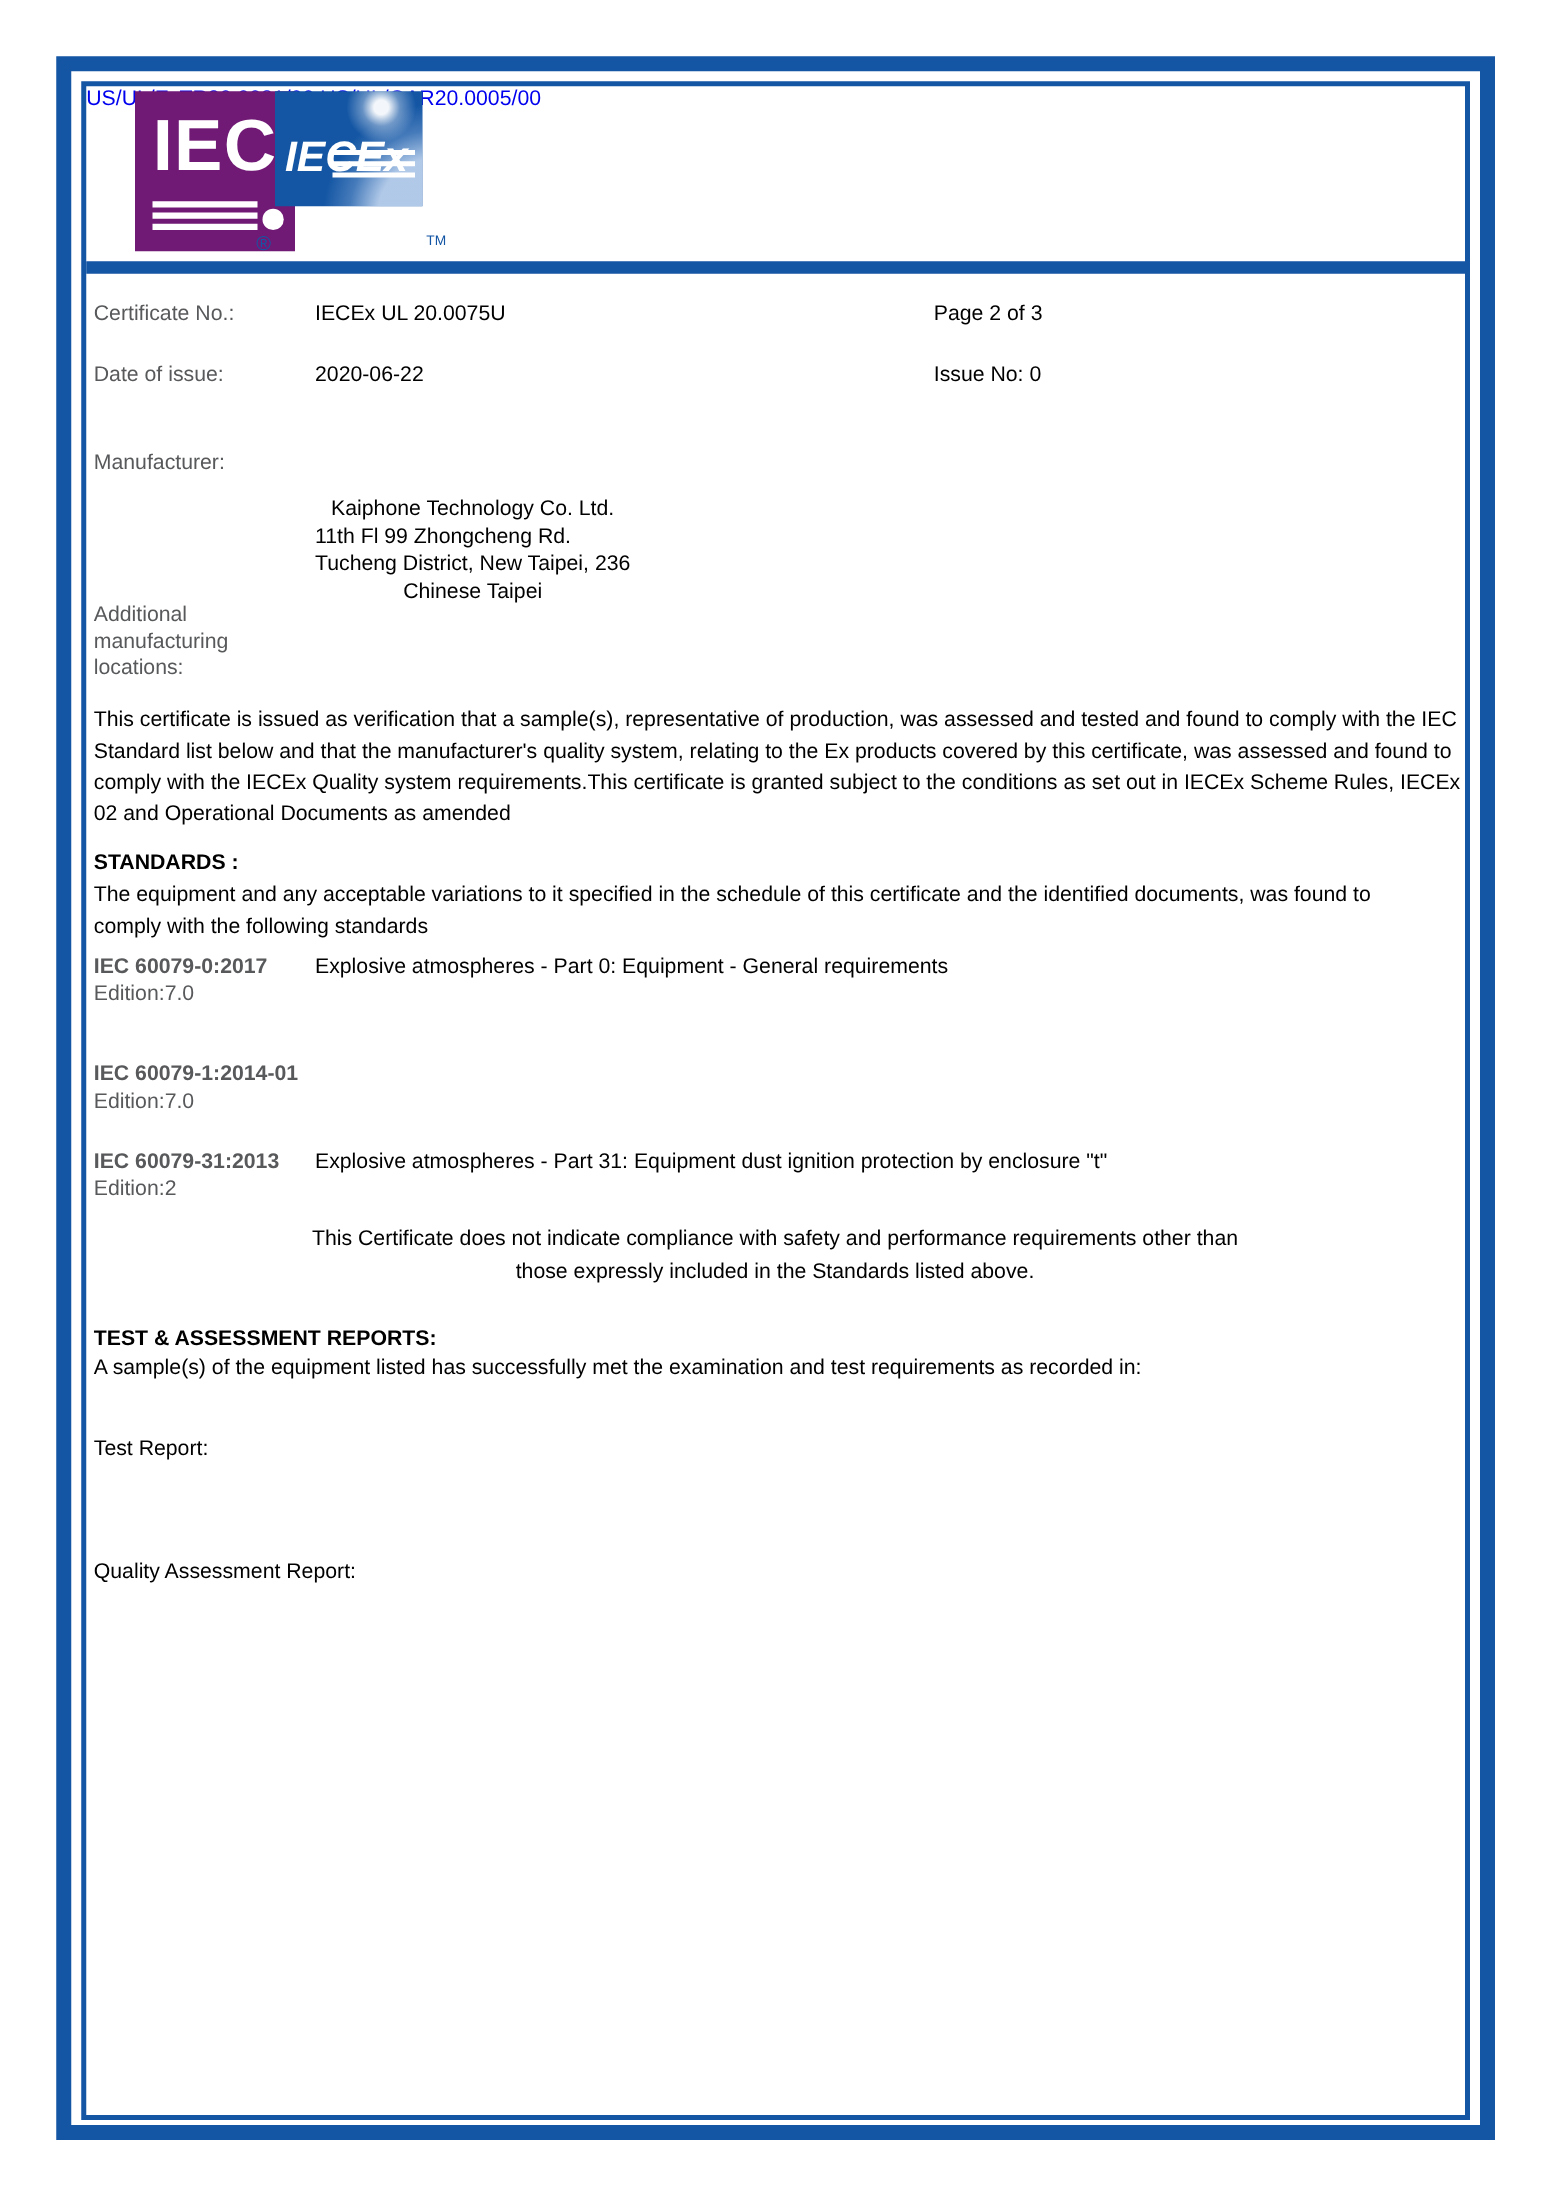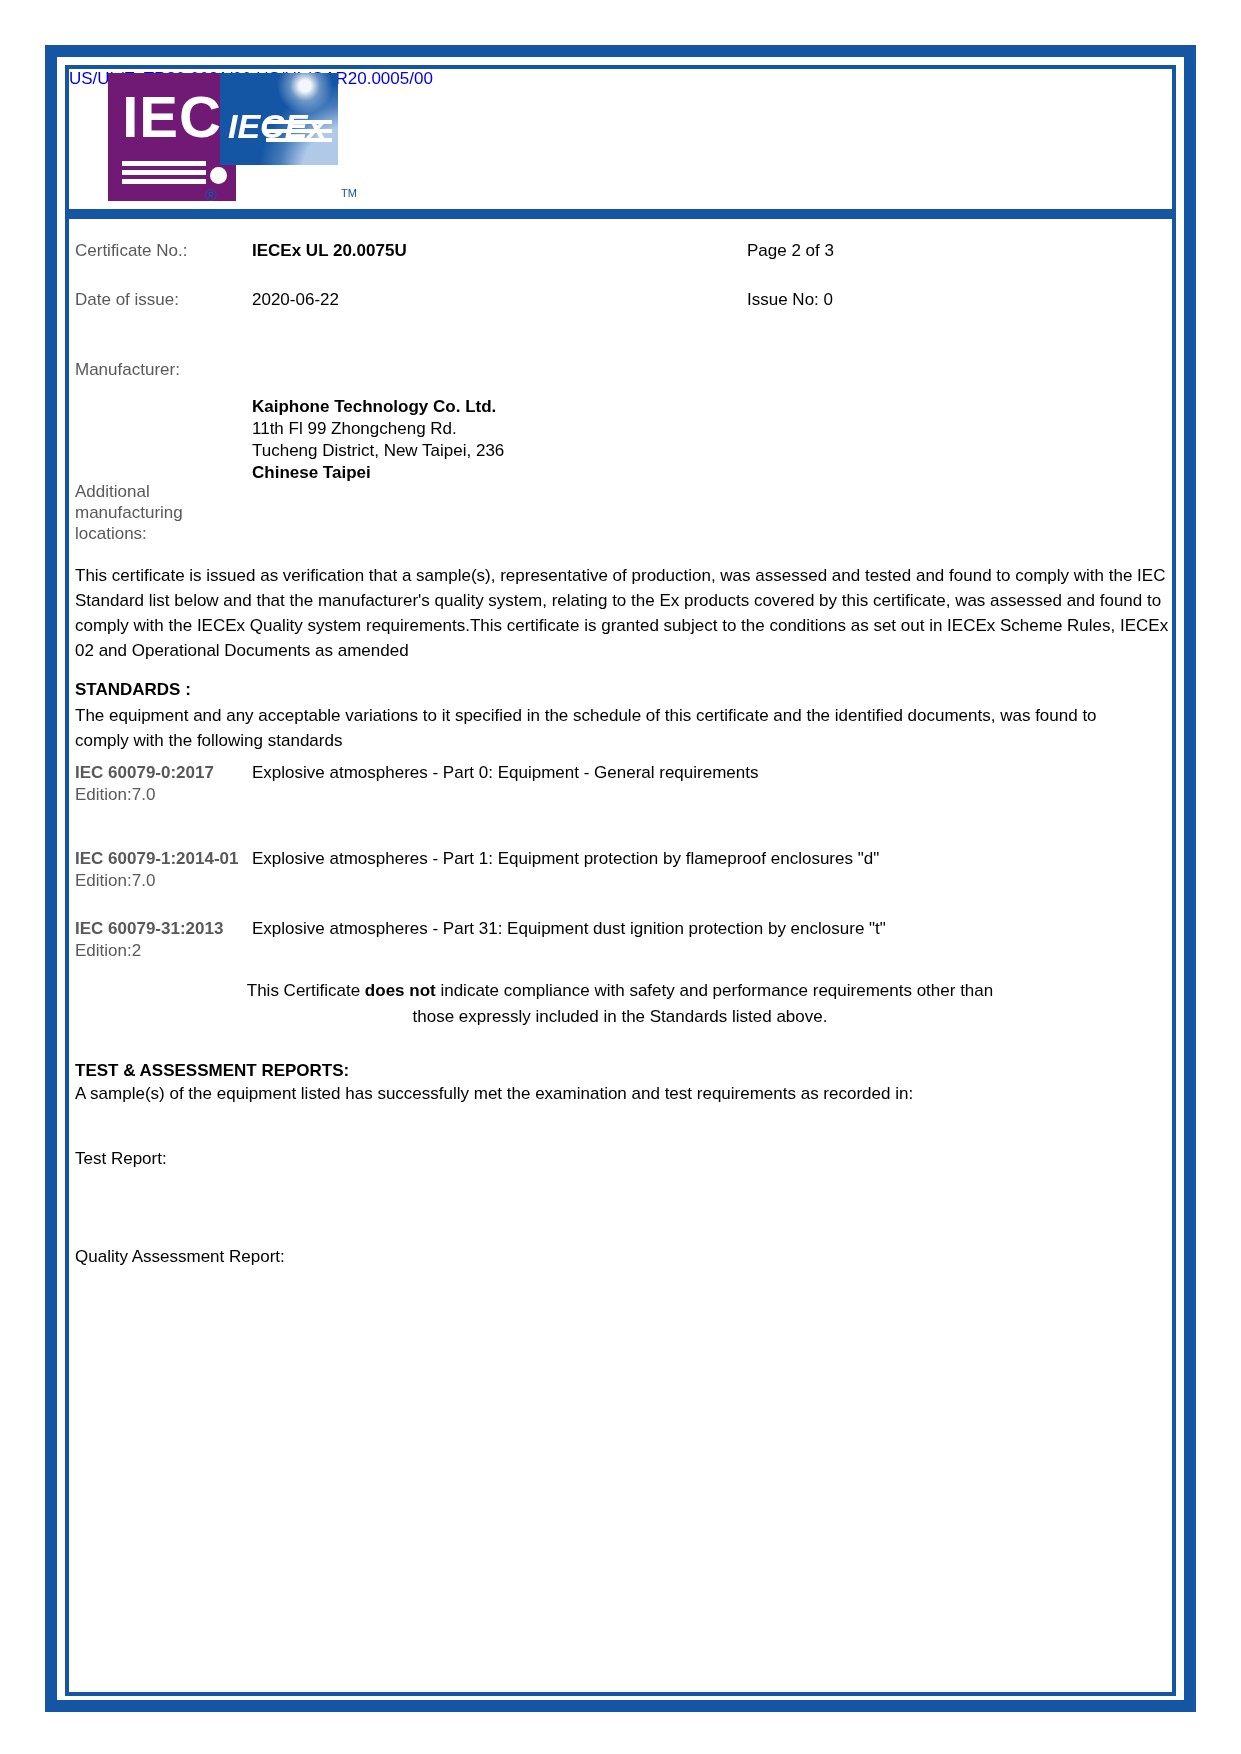--- a/index.html
+++ b/index.html
@@ -33,21 +33,21 @@
   .tm-mark{left:272px;top:118px;color:#1456A4;font-size:11px;}
 
   .doc-title{left:271px;top:12px;width:850px;text-align:center;color:#1B4E9B;
         font-size:41px;font-weight:bold;line-height:51px;}
   .header-rule{left:0;top:140px;width:1103px;height:10px;background:#1456A4;}
 
   
   .lbl{color:#58595B;}
   .c1{left:6px;}  .c2{left:183px;}  .c3{left:678px;}
   .y-cert{top:172px;} .y-date{top:221px;}
-  .bold{font-weight:bold;}
+  .bold{font-weight:normal;text-align:center;}
 
   .manu-label{left:6px;top:291px;}
   .manu-block{left:183px;top:291px;line-height:22px;margin-top:36px;}
   .addl-label{left:6px;top:412px;width:130px;line-height:21px;}
 
   .declaration{left:6px;top:494px;width:1094px;line-height:25px;}
 
   .standards-heading{left:6px;top:611px;font-weight:bold;}
   .standards-intro{left:6px;top:634px;width:1062px;line-height:25px;}
 
@@ -129,21 +129,20 @@
     <div class="standards-intro">The equipment and any acceptable variations to it specified in the schedule of this certificate and the identified documents, was found to comply with the following standards</div>
 
     <div class="std-row std-1">
       <div class="code">IEC 60079-0:2017</div>
       <div class="edition">Edition:7.0</div>
       <div class="desc">Explosive atmospheres - Part 0: Equipment - General requirements</div>
     </div>
     <div class="std-row std-2">
       <div class="code">IEC 60079-1:2014-01</div>
       <div class="edition">Edition:7.0</div>
-      <div class="desc">Explosive atmospheres - Part 1: Equipment protection by flameproof enclosures "d"</div>
     </div>
     <div class="std-row std-3">
       <div class="code">IEC 60079-31:2013</div>
       <div class="edition">Edition:2</div>
       <div class="desc">Explosive atmospheres - Part 31: Equipment dust ignition protection by enclosure "t"</div>
     </div>
 
     <div class="note"><span>This Certificate </span><span class="bold">does not</span><span> indicate compliance with safety and performance requirements other than those expressly included in the Standards listed above.</span></div>
 
     

